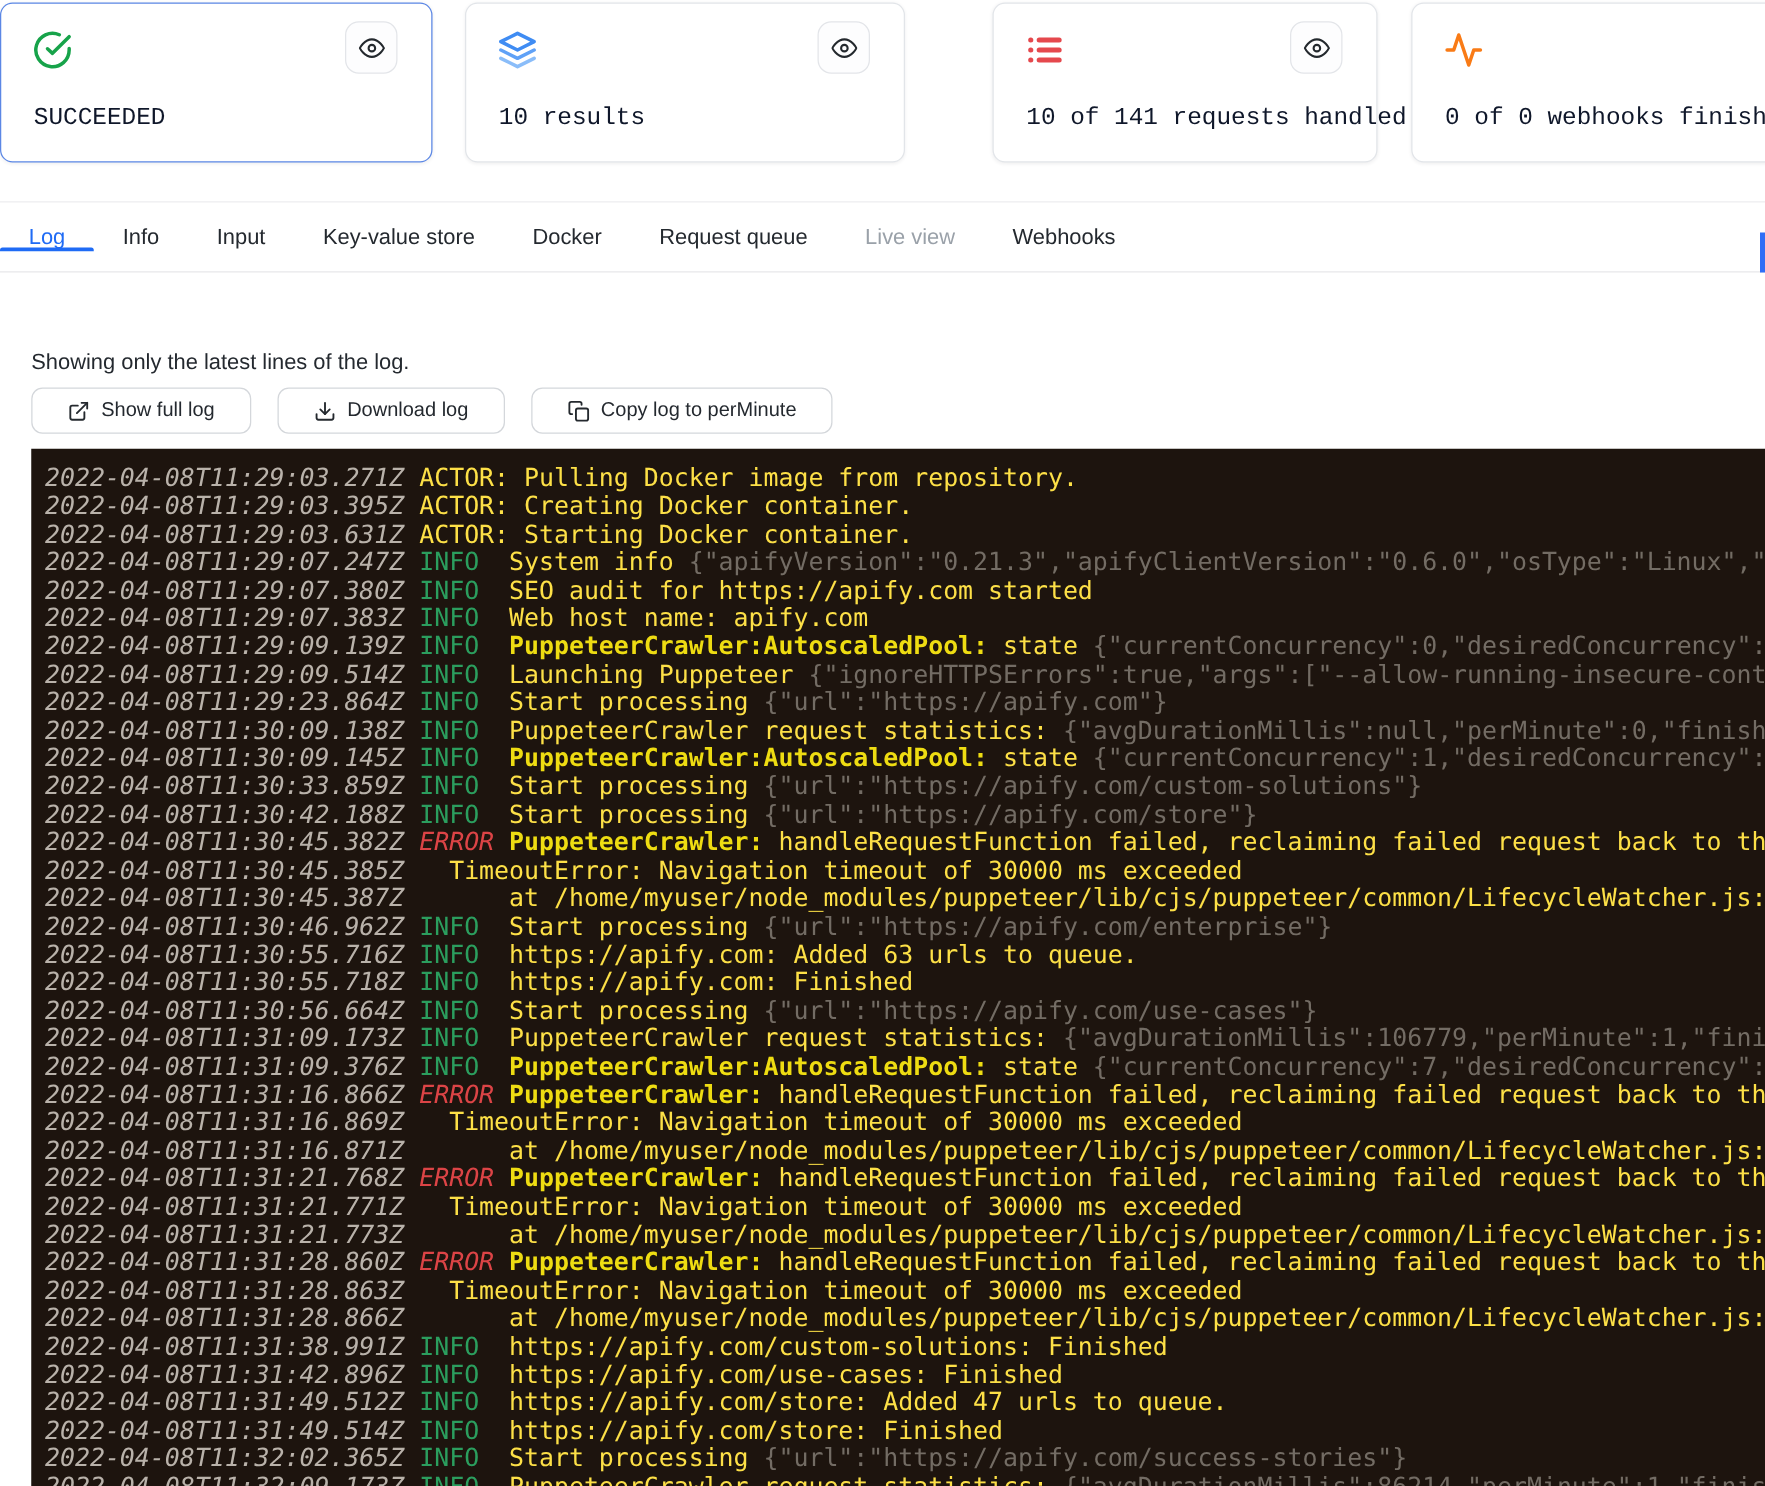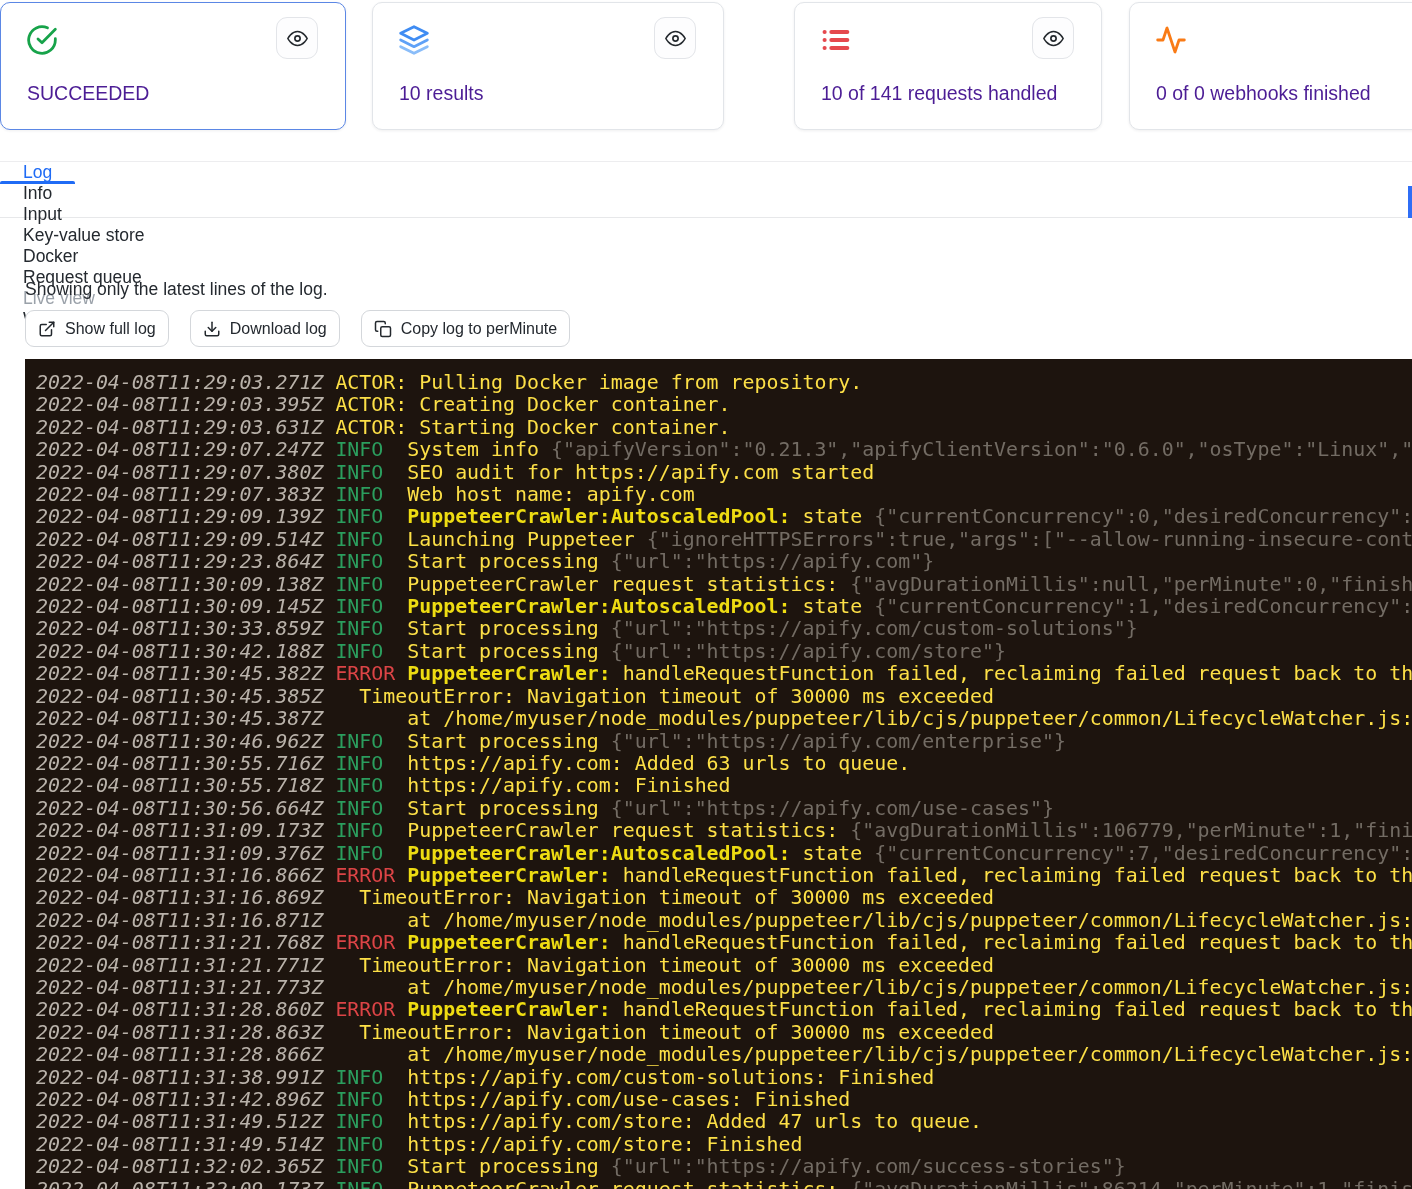--- a/index.html
+++ b/index.html
@@ -8,44 +8,44 @@
     background:#ffffff;font-family:"Liberation Sans",sans-serif;color:#24292f;
   }
   
   .card{position:absolute;top:2px;height:128px;background:#fff;border:1px solid #e2e5e9;
     border-radius:10px;box-shadow:0 1px 3px rgba(31,35,40,.07);box-sizing:border-box;cursor:pointer;}
   .card.selected{border:1.5px solid #5b87e5;}
   .card .c-icon{position:absolute;top:21px;left:25px;width:32px;height:32px;}
   .eye-btn{position:absolute;top:14px;right:27px;width:42px;height:42px;
     border:1px solid #e3e5e9;border-radius:11px;background:#fdfdfe;display:flex;
     align-items:center;justify-content:center;cursor:pointer;padding:0;}
-  .card .label{position:absolute;left:26px;bottom:24px;font-size:19.5px;color:#4c1d95;white-space:nowrap;}
+  .card .label{position:absolute;left:26px;bottom:24px;font-size:19.5px;color:#0f172a;white-space:nowrap;font-family:Liberation Mono, monospace;}
   
   .tabbar{position:absolute;top:161px;left:0;width:1412px;height:57px;background:#fff;
-    border-top:1px solid #ededef;border-bottom:1px solid #e7e8ea;display:flex;align-items:flex-start;box-sizing:border-box;flex-direction:column;}
+    border-top:1px solid #ededef;border-bottom:1px solid #e7e8ea;display:flex;align-items:center;box-sizing:border-box;}
   .tab{padding:0 23px;display:flex;align-items:center;font-size:17.5px;font-weight:500;
     color:#24292f;position:relative;cursor:pointer;white-space:nowrap;}
   .tab.active{color:#1f6bf5;}
   .tab.active::after{content:"";position:absolute;left:0;right:0;bottom:-1px;height:3px;
     background:#1f6bf5;border-radius:2px 2px 0 0;}
   .tab.disabled{color:#9aa1a9;cursor:default;}
   .edge-indicator{position:absolute;right:0;top:24px;bottom:-1px;width:4px;background:#2f6ef6;}
   
   .log-note{position:absolute;top:257px;left:25px;font-size:17.5px;color:#24292f;margin-top:22px;}
   .btn-row{position:absolute;top:310px;left:25px;display:flex;gap:21px;}
-  .btn{display:flex;align-items:center;gap:9px;height:37px;padding:0 12px;background:#fff;
+  .btn{display:flex;align-items:center;gap:9px;height:37px;padding:0 28px;background:#fff;
     border:1px solid #d4d7db;border-radius:9px;font-size:16px;font-weight:500;color:#24292f;
     font-family:"Liberation Sans",sans-serif;cursor:pointer;white-space:nowrap;}
   
   .log{position:absolute;top:359px;left:25px;width:1387px;height:830px;background:#1d140e;
     overflow:hidden;box-sizing:border-box;padding:13px 0 0 11px;}
   .log-pre{margin:0;font-family:"DejaVu Sans Mono",monospace;font-size:19.9px;line-height:22.4px;white-space:pre;}
   .c-ts{color:#b9b2aa;font-style:italic;}
   .c-info{color:#2b9e5e;}
-  .c-error{color:#dc4446;}
+  .c-error{color:#dc4446;font-style:italic;}
   .c-yel{color:#eedc12;font-weight:bold;}
   .c-msg{color:#fde047;}
   .c-dim{color:#736c64;}
   svg{display:block;}
 </style>
 </head>
 <body>
 
 <div>
 

